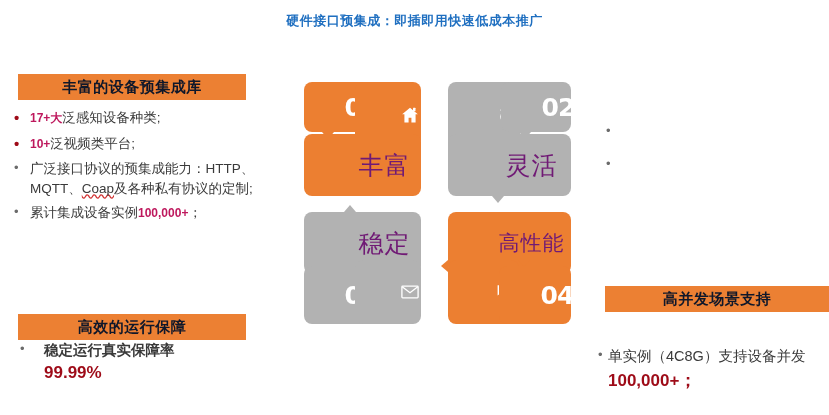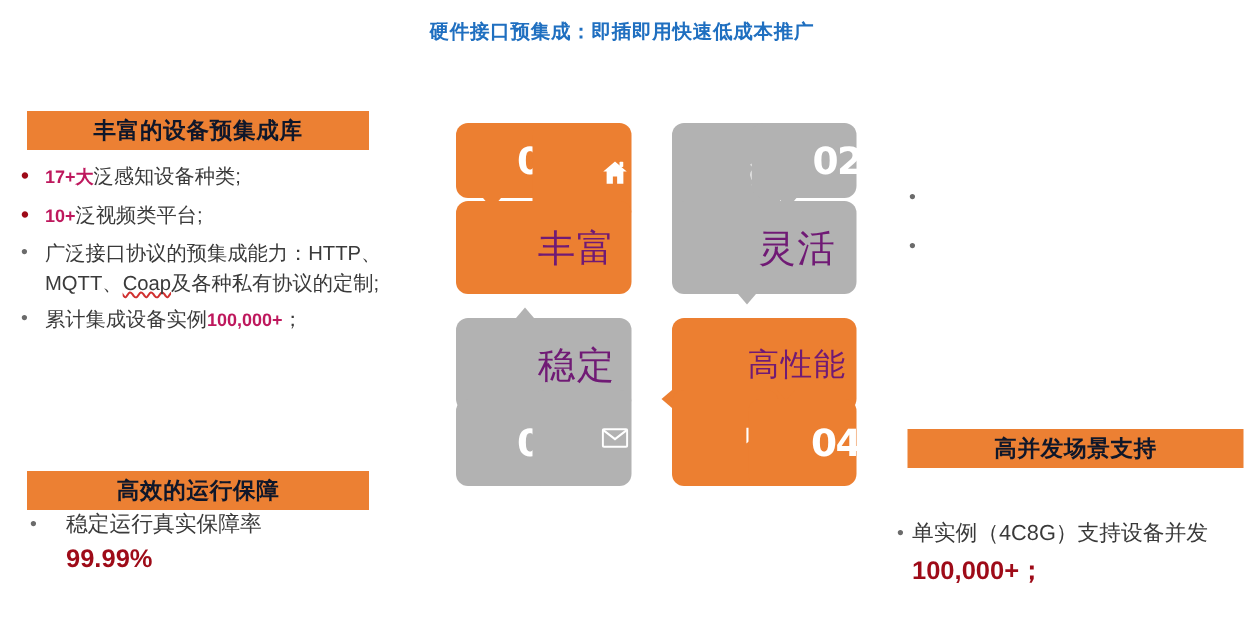--- a/index.html
+++ b/index.html
@@ -128,21 +128,21 @@
     </div>
   </div>
 
   <div class="hdr hdr-left" style="top:286px;margin-top:28px;">
     <span>高效的运行保障</span>
   </div>
 
   <div class="blk" style="left:20px;top:340px;width:270px;">
     <div class="row" style="margin-bottom:2px;">
       <span class="bul" style="width:24px;">•</span>
-      <span class="txt" style="font-size:14.5px;">稳定运行真实保障率</span>
+      <span class="txt" style="font-size:14.5px;font-weight:bold;">稳定运行真实保障率</span>
     </div>
     <div style="padding-left:24px;">
       <span class="em-lg">99.99%</span>
     </div>
   </div>
 
 
   <div class="blk" style="left:606px;top:122px;width:220px;">
     <div class="row" style="margin-bottom:14px;">
       <span class="bul" style="width:24px;">•</span>

